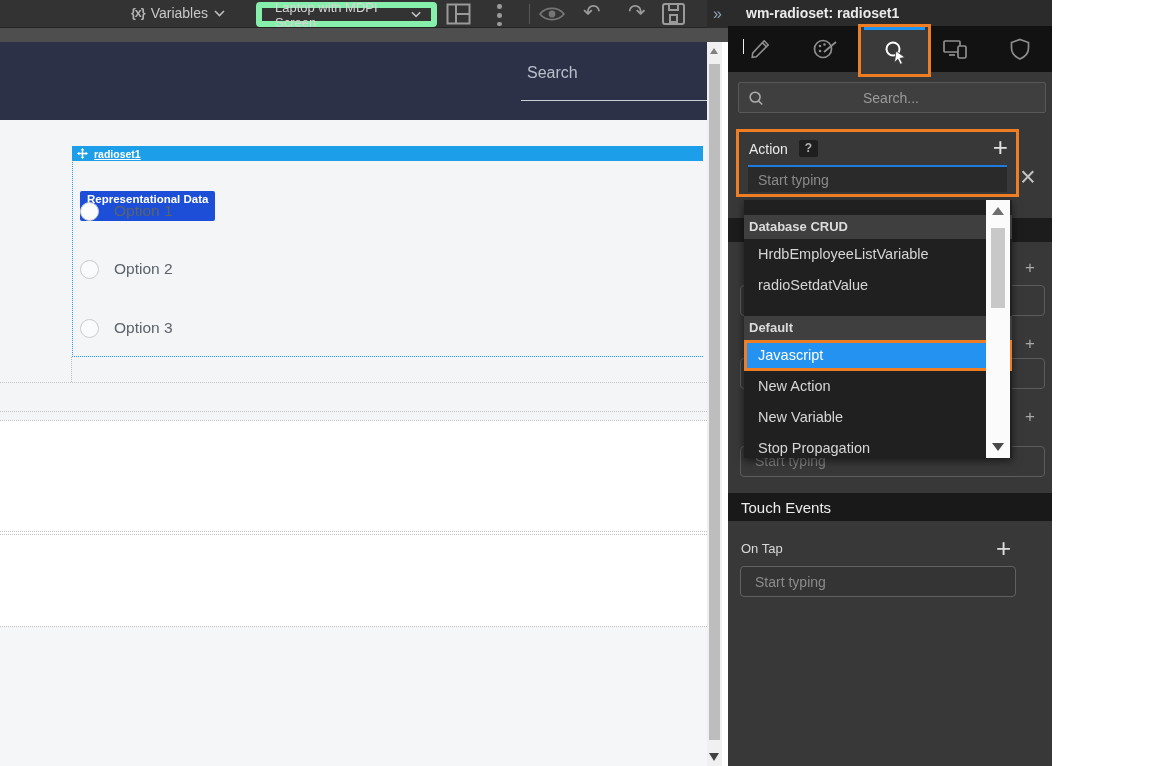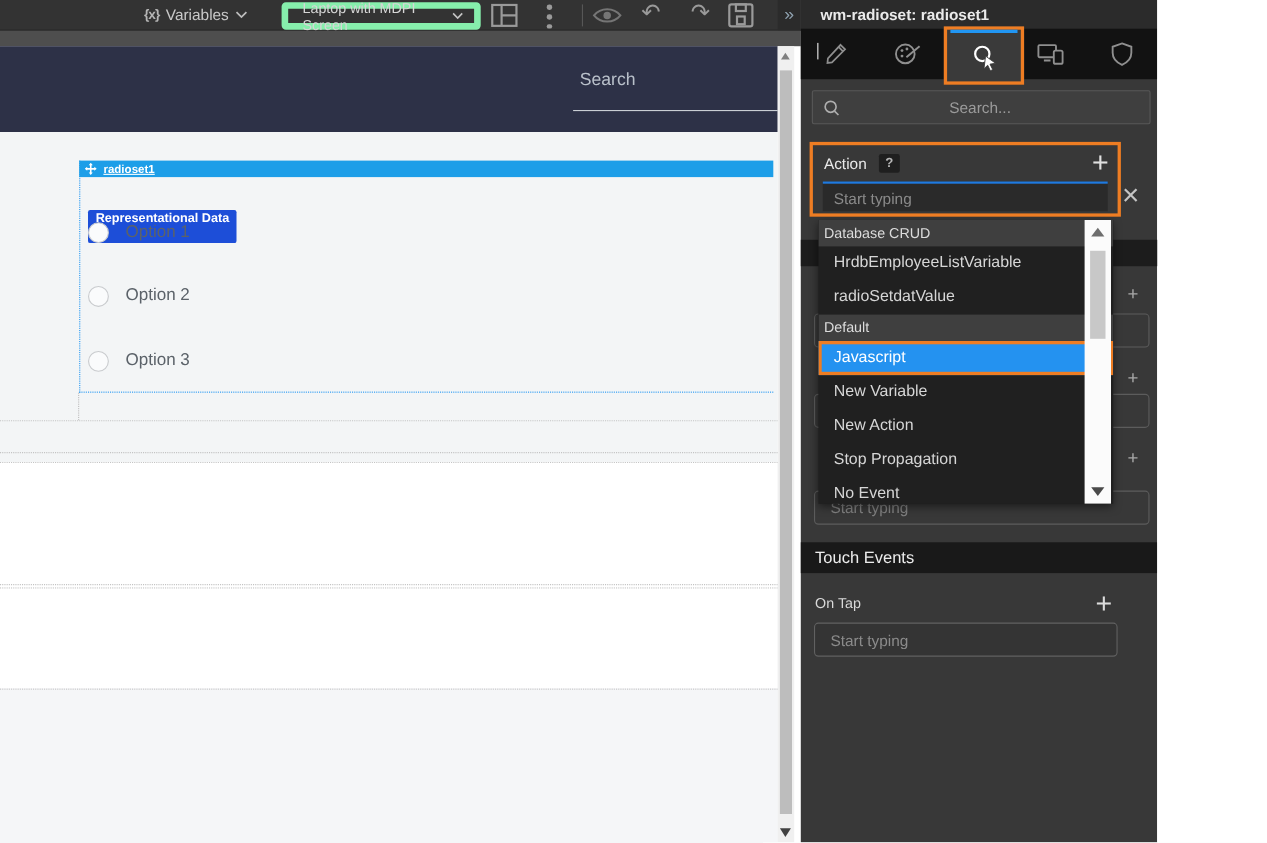--- a/index.html
+++ b/index.html
@@ -82,21 +82,21 @@
   .box-plus { position:absolute; right:8px; top:0px; color:#e0e0e0; font-size:26px; font-weight:200; }
   .change-input { position:absolute; left:9px; top:33px; width:259px; height:27px; background:#2a2a2a;
                   border:none; border-top:2px solid #1f7ae0; outline:none; color:#cfcfcf; font-size:14px;
                   padding-left:10px; font-family:"Liberation Sans",sans-serif; }
   .change-input::placeholder { color:#8a8a8a; }
   .fake-caret { position:absolute; left:15px; top:39px; width:1px; height:15px; background:#efefef; z-index:7; }
   .close-x { position:absolute; left:292px; top:162px; color:#c4c4c4; font-size:27px; font-weight:300; z-index:6; }
 
   .dropdown { position:absolute; left:16px; top:200px; width:268px; height:258px; background:#202020;
               z-index:5; box-shadow:0 3px 8px rgba(0,0,0,.55); overflow:hidden; }
-  .dd-group { height:24px; line-height:24px; background:#3f3f3f; color:#dcdcdc; font-size:13px; font-weight:normal; padding-left:5px; }
+  .dd-group { height:24px; line-height:24px; background:#3f3f3f; color:#dcdcdc; font-size:13px; font-weight:bold; padding-left:5px;margin-top:15px; }
   .dd-item { height:31px; line-height:31px; color:#d6d6d6; font-size:14.5px; padding-left:14px; }
   .dd-selected { height:31px; line-height:25px; background:#2492f0; color:#fff; font-size:14.5px;
                  padding-left:11px; border:3px solid #ee7d23; }
   .dd-scroll { position:absolute; right:2px; top:0; width:24px; height:258px; background:#fbfbfb; }
   .dd-thumb { position:absolute; left:5px; top:28px; width:14px; height:80px; background:#c8c8c8; }
   .dd-up { position:absolute; left:6px; top:7px; width:0; height:0;
            border-left:6px solid transparent; border-right:6px solid transparent; border-bottom:8px solid #6e6e6e; }
   .dd-down { position:absolute; left:6px; bottom:7px; width:0; height:0;
            border-left:6px solid transparent; border-right:6px solid transparent; border-top:8px solid #4a4a4a; }
 
@@ -269,22 +269,22 @@
     </div>
     <div class="fake-caret"></div>
     <div class="close-x">×</div>
 
     <div class="dropdown">
       <div class="dd-group">Database CRUD</div>
       <div class="dd-item">HrdbEmployeeListVariable</div>
       <div class="dd-item">radioSetdatValue</div>
       <div class="dd-group">Default</div>
       <div class="dd-selected">Javascript</div>
+      <div class="dd-item">New Action</div>
       <div class="dd-item">New Variable</div>
-      <div class="dd-item">New Action</div>
       <div class="dd-item">Stop Propagation</div>
       <div class="dd-item">No Event</div>
       <div class="dd-scroll">
         <div class="dd-up"></div>
         <div class="dd-thumb"></div>
         <div class="dd-down"></div>
       </div>
     </div>
 
     <div class="touch-header">

